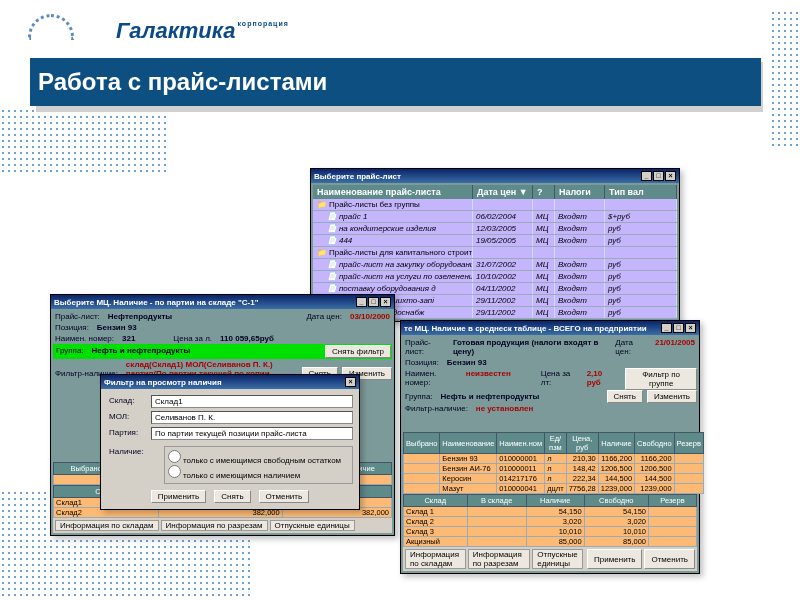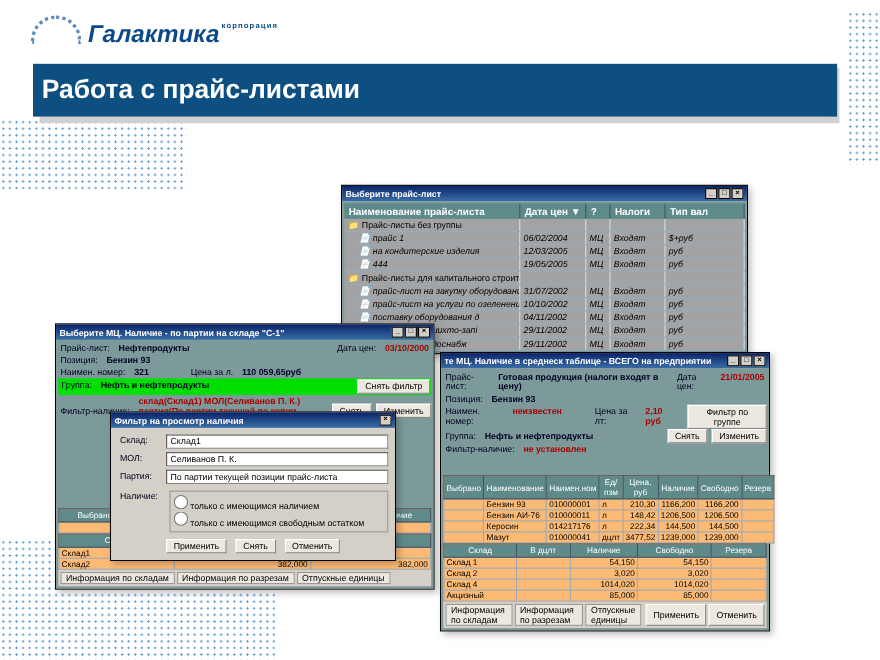--- a/index.html
+++ b/index.html
@@ -1,38 +1,38 @@
 <!DOCTYPE html>
 <html><head>
 <meta charset="utf-8">
 <style>
   * { box-sizing: border-box; margin: 0; padding: 0; }
   body { font-family: Arial, sans-serif; background: #fff; width: 800px; height: 600px; position: relative; overflow: hidden; }
   .stage { position: absolute; inset: 0; }
   .logo { position: absolute; top: 18px; left: 28px; display: flex; align-items: center; color: #0a4a8a; font-style: italic; font-weight: bold; }
   .logo-arc { width: 46px; height: 26px; border: 3px dotted #5a8ac0; border-bottom: none; border-top-left-radius: 50px; border-top-right-radius: 50px; margin-right: 6px; position: relative; top: -4px; }
-  .logo-text { font-size: 22px; }
+  .logo-text { font-size: 22px; margin-left: 36px; }
   .logo-sub { font-size: 7px; font-style: normal; letter-spacing: 1px; color:#0a4a8a; position: relative; top:-8px; left:2px;}
   .title-bar { position: absolute; top: 58px; left: 30px; right: 39px; height: 48px; background: #0d4f80; color: #fff; display: flex; align-items: center; }
   .title-bar h1 { font-size: 24px; font-weight: bold; margin-left: 8px; }
   .dotmap { position: absolute; background-image: radial-gradient(#6aa3d8 1px, transparent 1px); background-size: 6px 6px; }
   .dotmap.tl { top: 108px; left: 0; width: 170px; height: 64px; }
   .dotmap.bl { bottom: 0; left: 0; width: 250px; height: 110px; }
   .dotmap.tr { top: 10px; right: 0; width: 30px; height: 140px; }
   .shadow { position:absolute; background:#d0d0d0; }
 
   .win { position: absolute; background: #d4d0c8; border: 1px solid #000; box-shadow: 3px 3px 6px rgba(0,0,0,.25); font-size: 8px; }
   .win .titlebar { height: 14px; background: linear-gradient(#0a246a,#3a6ea5); color: #fff; display: flex; align-items: center; padding: 0 3px; font-size: 8px; font-weight: bold; }
   .titlebar .spacer { flex: 1; }
   .wbtn { width: 11px; height: 10px; background: #d4d0c8; border: 1px solid #000; margin-left: 1px; font-size: 7px; line-height: 8px; text-align: center; color:#000; }
   .client { background: #7d9a9a; padding: 2px; }
   .client.light { background: #d4d0c8; }
   .hdr-row { display: flex; background: #5f8a8a; color: #fff; font-weight: bold; }
   .hdr-row .cell { padding: 2px 4px; border-right: 1px solid #456; font-size: 9px; }
-  .grid { background: #a3a3a3; }
+  .grid { background: #c4b5fd; }
   .row { display: flex; border-bottom: 1px solid #9ab; }
   .row .cell { padding: 1px 3px; font-size: 8px; border-right: 1px solid #cde; overflow: hidden; white-space: nowrap; }
   .row.alt .cell { font-style: italic; }
   .folder::before { content: "📁"; font-size: 8px; margin-right: 2px; }
   .doc::before { content: "📄"; font-size: 8px; margin-right: 2px; }
   .btn { background: #ece8e0; border: 1px solid #888; border-top-color:#fff; border-left-color:#fff; padding: 1px 6px; font-size: 8px; cursor: pointer; }
   .field { background:#fff; border:1px solid #888; border-top-color:#555; border-left-color:#555; height:13px; padding:0 3px; font-size:8px; line-height:11px; }
   .label { font-size: 8px; color: #002; margin: 1px 2px; }
   .hl-green { background: #00e000 !important; }
   .hl-head { background:#5f8a8a; color:#fff; text-align:center; }
@@ -252,25 +252,25 @@
     </div>
     <div class="client light" style="padding:6px;">
       <div style="display:grid;grid-template-columns:40px 1fr;gap:3px 4px;">
         <div class="label">Склад:</div>
         <div class="field">Склад1</div>
         <div class="label">МОЛ:</div>
         <div class="field">Селиванов П. К.</div>
         <div class="label">Партия:</div>
         <div class="field">По партии текущей позиции прайс-листа</div>
       </div>
-      <div style="display:flex;margin-top:6px;gap:8px;">
+      <div style="display:flex;margin-top:6px;gap:18px;">
         <div class="label">Наличие:</div>
         <div style="border:1px solid #999;padding:3px;flex:1;">
+          <label style="display:block;font-size:8px"><input type="radio" style=""> <span>только с имеющимся свободным остатком</span></label>
           <label style="display:block;font-size:8px"><input type="radio" style=""> <span>только с имеющимся наличием</span></label>
-          <label style="display:block;font-size:8px"><input type="radio" style=""> <span>только с имеющимся свободным остатком</span></label>
         </div>
       </div>
       <div style="text-align:center;margin-top:6px;display:flex;gap:8px;justify-content:center;">
         <button class="btn">Применить</button>
         <button class="btn">Снять</button>
         <button class="btn">Отменить</button>
       </div>
     </div>
   </div>
 
@@ -355,55 +355,55 @@
               <td class="ra">222,34</td>
               <td class="ra">144,500</td>
               <td class="ra">144,500</td>
               <td></td>
             </tr>
             <tr>
               <td></td>
               <td>Мазут</td>
               <td>010000041</td>
               <td>дцлт</td>
-              <td class="ra">3477,52</td>
+              <td class="ra">7756,28</td>
               <td class="ra">1239,000</td>
               <td class="ra">1239,000</td>
               <td></td>
             </tr>
           </tbody>
         </table>
       <table class="table" id="gridDW">
           <tbody>
             <tr>
               <th>Склад</th>
-              <th>В дцлт</th>
+              <th>В складе</th>
               <th>Наличие</th>
               <th>Свободно</th>
               <th>Резерв</th>
             </tr>
             <tr>
               <td>Склад 1</td>
               <td class="ra"></td>
               <td class="ra">54,150</td>
               <td class="ra">54,150</td>
               <td></td>
             </tr>
             <tr>
               <td>Склад 2</td>
               <td class="ra"></td>
               <td class="ra">3,020</td>
               <td class="ra">3,020</td>
               <td></td>
             </tr>
             <tr>
-              <td>Склад 4</td>
+              <td>Склад 3</td>
               <td class="ra"></td>
-              <td class="ra">1014,020</td>
-              <td class="ra">1014,020</td>
+              <td class="ra">10,010</td>
+              <td class="ra">10,010</td>
               <td></td>
             </tr>
             <tr>
               <td>Акцизный</td>
               <td class="ra"></td>
               <td class="ra">85,000</td>
               <td class="ra">85,000</td>
               <td></td>
             </tr>
           </tbody>

